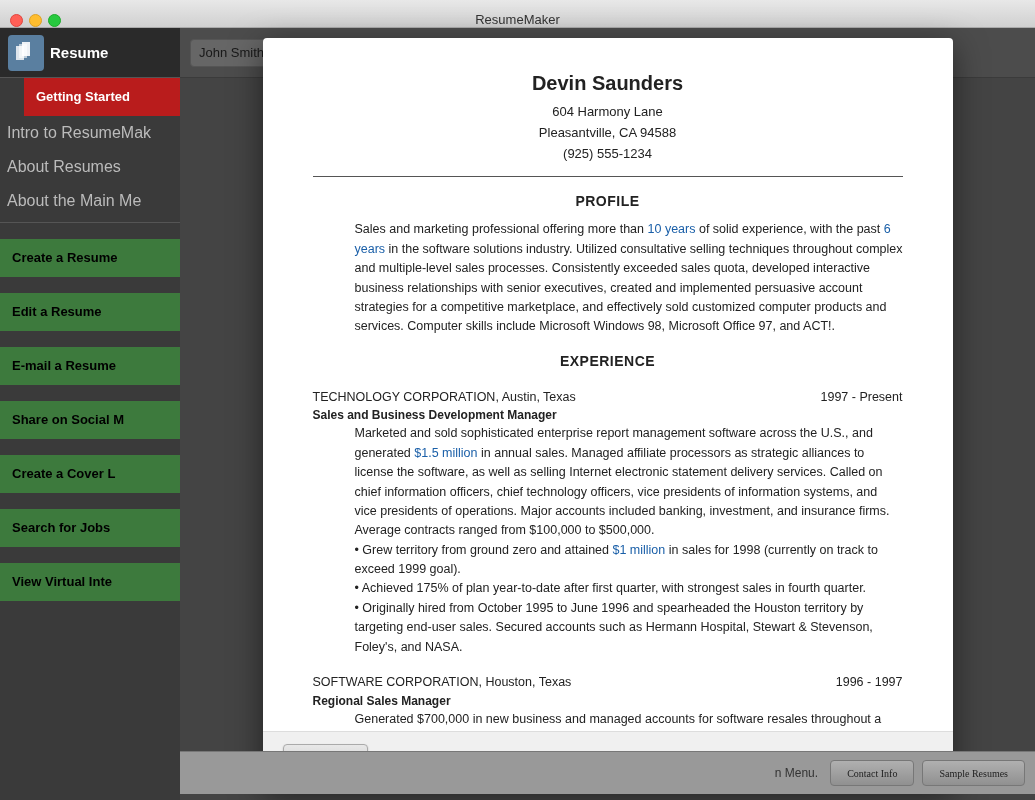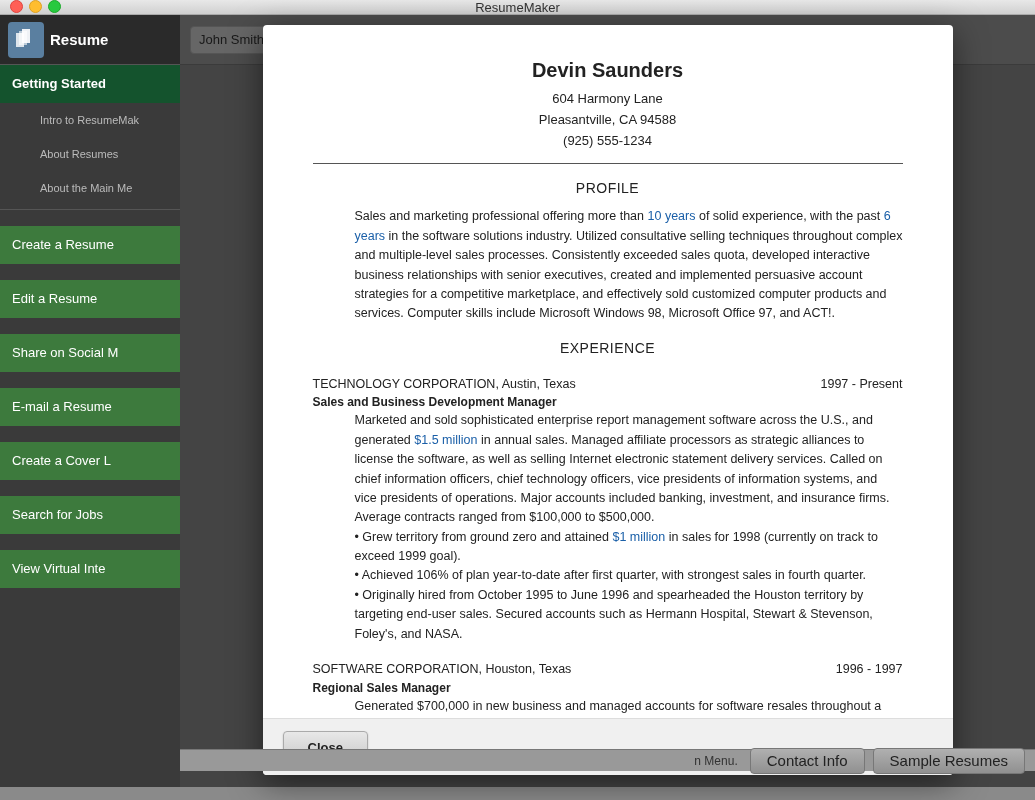--- a/index.html
+++ b/index.html
@@ -7,24 +7,24 @@
     body {
       width: 1035px;
       height: 800px;
       overflow: hidden;
       font-family: -apple-system, 'Helvetica Neue', Arial, sans-serif;
       background: #8a8a8a;
     }
 
     
     .titlebar {
-      height: 15px;
+      height: 28px;
       background: linear-gradient(to bottom, #e8e8e8, #d0d0d0);
       display: flex;
-      align-items: flex-start;
+      align-items: flex-end;
       justify-content: center;
       border-bottom: 1px solid #aaa;
       position: relative;
     }
     .titlebar-buttons {
       position: absolute;
       left: 10px;
       display: flex;
       gap: 6px;
     }
@@ -96,35 +96,36 @@
       height: 38px;
       line-height: 38px;
       font-size: 13px;
       color: #ddd;
       cursor: pointer;
       white-space: nowrap;
       overflow: hidden;
       text-overflow: ellipsis;
     }
     .sidebar-item.active-section {
-      background: #14532d;
+      background: #b91c1c;
       color: white;
       font-weight: bold;
+      margin-left: 24px;
     }
     .sidebar-item.sub {
-      padding-left: 40px;
-      font-size: 11px;
+      padding-left: 7px;
+      font-size: 16px;
       color: #bbb;
       height: 34px;
       line-height: 34px;
     }
     .sidebar-item.green-btn {
       background: #3d7a3d;
-      color: #ffffff;
-      font-weight: normal;
+      color: #000000;
+      font-weight: bold;
       margin-top: 16px;
     }
 
     .sidebar-divider {
       height: 1px;
       background: #555;
       margin: 4px 0;
     }
 
     
@@ -219,21 +220,21 @@
       font-size: 13px;
       line-height: 1.6;
     }
     .resume-divider {
       border: none;
       border-top: 1px solid #555;
       margin: 12px 0;
     }
     .resume-section-title {
       text-align: center;
-      font-weight: normal;
+      font-weight: bold;
       font-size: 14px;
       margin: 14px 0 8px 0;
       letter-spacing: 0.5px;
     }
     .resume-body-text {
       font-size: 12.5px;
       line-height: 1.55;
       text-align: left;
       margin-left: 42px;
     }
@@ -267,41 +268,42 @@
       font-size: 13px;
       color: #222;
       cursor: pointer;
       box-shadow: 0 1px 2px rgba(0,0,0,0.2);
       font-weight: bold;
     }
 
     
     .bottom-bar {
       position: absolute;
-      bottom: 16px;
+      bottom: 6px;
       right: 0;
       width: calc(1035px - 180px);
-      height: 22px;
+      height: 43px;
       background: #999;
       display: flex;
       align-items: center;
       justify-content: flex-end;
       padding: 0 10px;
       gap: 8px;
       border-top: 1px solid #777;
     }
     .bottom-btn {
       height: 26px;
       padding: 0 16px;
       background: linear-gradient(to bottom, #b0b0b0, #909090);
       border: 1px solid #777;
       border-radius: 4px;
-      font-size: 15px;
+      font-size: 10px;
       color: #222;
       cursor: pointer;
+      font-family: Liberation Serif, serif;
     }
     .main-menu-hint {
       font-size: 12px;
       color: #333;
       margin-right: 4px;
     }
   </style>
 </head>
 <body>
 
@@ -328,22 +330,22 @@
       <span class="logo-text">Resume</span>
     </div>
     <div class="sidebar-nav">
       <div class="sidebar-item active-section">Getting Started</div>
       <div class="sidebar-item sub">Intro to ResumeMak</div>
       <div class="sidebar-item sub">About Resumes</div>
       <div class="sidebar-item sub">About the Main Me</div>
       <div class="sidebar-divider"></div>
       <div class="sidebar-item green-btn">Create a Resume</div>
       <div class="sidebar-item green-btn">Edit a Resume</div>
+      <div class="sidebar-item green-btn">E-mail a Resume</div>
       <div class="sidebar-item green-btn">Share on Social M</div>
-      <div class="sidebar-item green-btn">E-mail a Resume</div>
       <div class="sidebar-item green-btn">Create a Cover L</div>
       <div class="sidebar-item green-btn">Search for Jobs</div>
       <div class="sidebar-item green-btn">View Virtual Inte</div>
     </div>
   </div>
 
   <div class="main-content">
 
     <div class="toolbar">
       <input class="toolbar-input" type="text" value="John Smith Sales Manager" style="">
@@ -375,21 +377,21 @@
           <div class="resume-job-header">
             <span>TECHNOLOGY CORPORATION, Austin, Texas</span>
             <span>1997 - Present</span>
           </div>
           <div class="resume-job-title">Sales and Business Development Manager</div>
           <div class="resume-body-text">
             Marketed and sold sophisticated enterprise report management software across the U.S., and generated <span class="resume-highlight">$1.5 million</span> in annual sales. Managed affiliate processors as strategic alliances to license the software, as well as selling Internet electronic statement delivery services. Called on chief information officers, chief technology officers, vice presidents of information systems, and vice presidents of operations. Major accounts included banking, investment, and insurance firms. Average contracts ranged from $100,000 to $500,000.
           </div>
           <div class="resume-body-text">
             <div>• Grew territory from ground zero and attained <span class="resume-highlight">$1 million</span> in sales for 1998 (currently on track to exceed 1999 goal).</div>
-            <div>• Achieved 106% of plan year-to-date after first quarter, with strongest sales in fourth quarter.</div>
+            <div>• Achieved 175% of plan year-to-date after first quarter, with strongest sales in fourth quarter.</div>
             <div>• Originally hired from October 1995 to June 1996 and spearheaded the Houston territory by targeting end-user sales. Secured accounts such as Hermann Hospital, Stewart &amp; Stevenson, Foley's, and NASA.</div>
           </div>
 
           <div class="resume-job-header">
             <span>SOFTWARE CORPORATION, Houston, Texas</span>
             <span>1996 - 1997</span>
           </div>
           <div class="resume-job-title">Regional Sales Manager</div>
           <div class="resume-body-text">Generated $700,000 in new business and managed accounts for software resales throughout a six-state region. Grew the territory from 1 to 14 dealers.</div>
 

